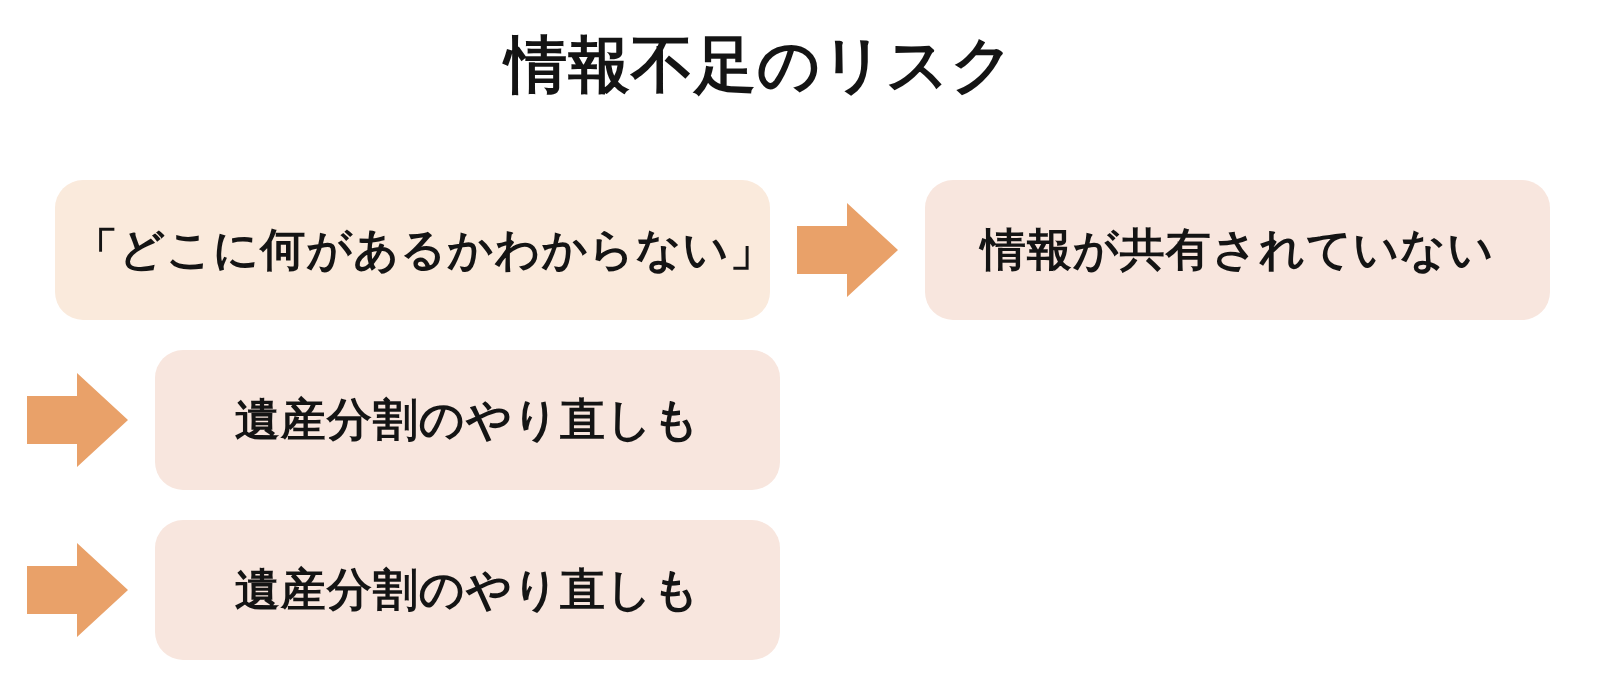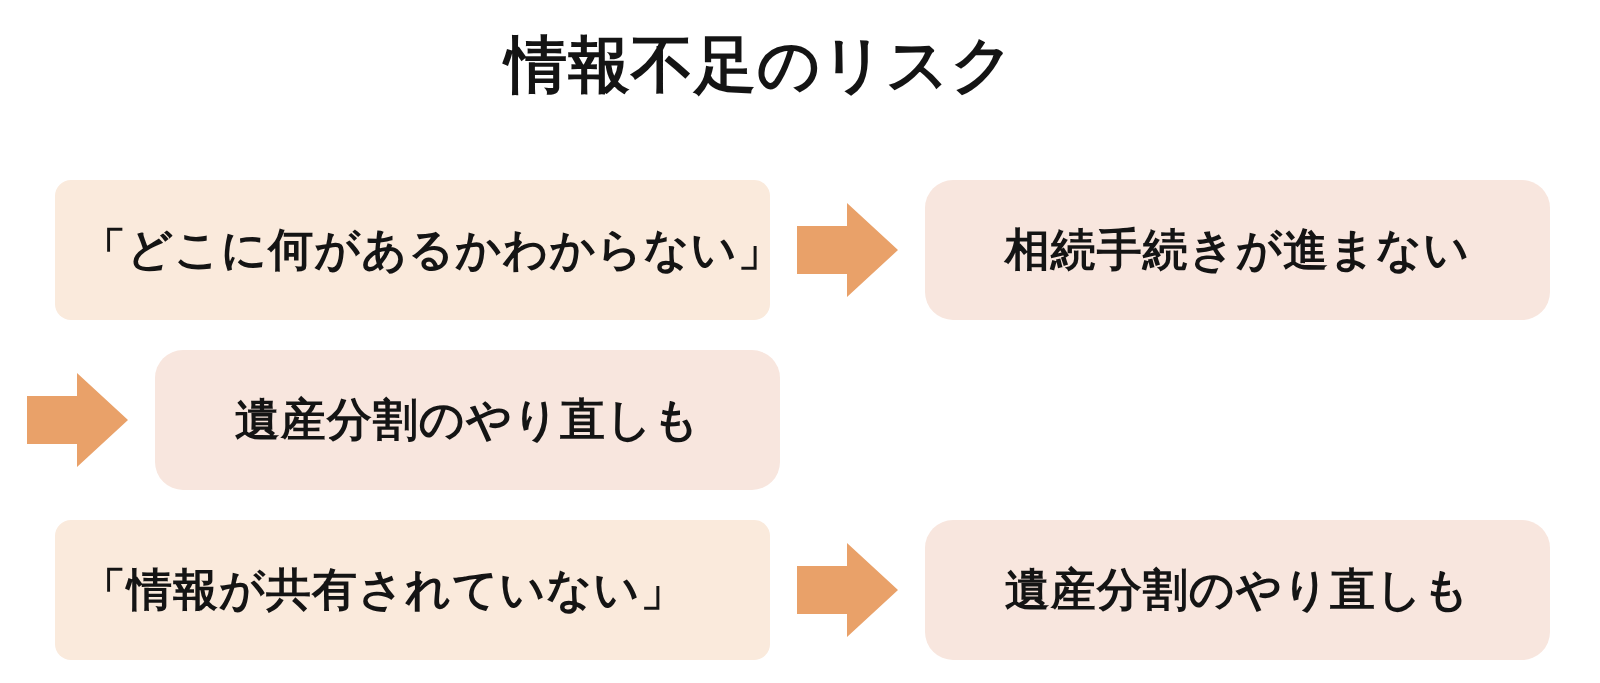--- a/index.html
+++ b/index.html
@@ -43,24 +43,24 @@
   .risk-row{
     display:flex;
     align-items:center;
     height:140px;
   }
   .cause-box{
     margin-left:55px;
     width:715px;
     height:140px;
     background:var(--cause-box);
-    border-radius:16px;
+    border-radius:28px;
     display:flex;
     align-items:center;
-    padding-left:26px;
+    padding-left:18px;
     font-size:45px;
     font-weight:700;
     letter-spacing:1px;
     white-space:nowrap;
   }
   .arrow-slot{
     width:155px;
     display:flex;
     align-items:center;
     justify-content:center;
@@ -99,39 +99,36 @@
     <div class="risk-row">
       <div class="cause-box">
         <span>「どこに何があるかわからない」</span>
       </div>
       <div class="arrow-slot">
         <svg viewBox="0 0 101 94" aria-hidden="true">
           <polygon points="0,23 50,23 50,0 101,47 50,94 50,71 0,71"></polygon>
         </svg>
       </div>
       <div class="effect-box">
-        <span>相続手続きが進まない</span>
+        <span>情報が共有されていない</span>
       </div>
     </div>
 
     <div class="risk-row">
       <div class="arrow-slot">
         <svg viewBox="0 0 101 94" aria-hidden="true">
           <polygon points="0,23 50,23 50,0 101,47 50,94 50,71 0,71"></polygon>
         </svg>
       </div>
       <div class="effect-box">
         <span>遺産分割のやり直しも</span>
       </div>
     </div>
 
     <div class="risk-row">
-      <div class="cause-box">
-        <span>「情報が共有されていない」</span>
-      </div>
       <div class="arrow-slot">
         <svg viewBox="0 0 101 94" aria-hidden="true">
           <polygon points="0,23 50,23 50,0 101,47 50,94 50,71 0,71"></polygon>
         </svg>
       </div>
       <div class="effect-box">
         <span>遺産分割のやり直しも</span>
       </div>
     </div>
 

